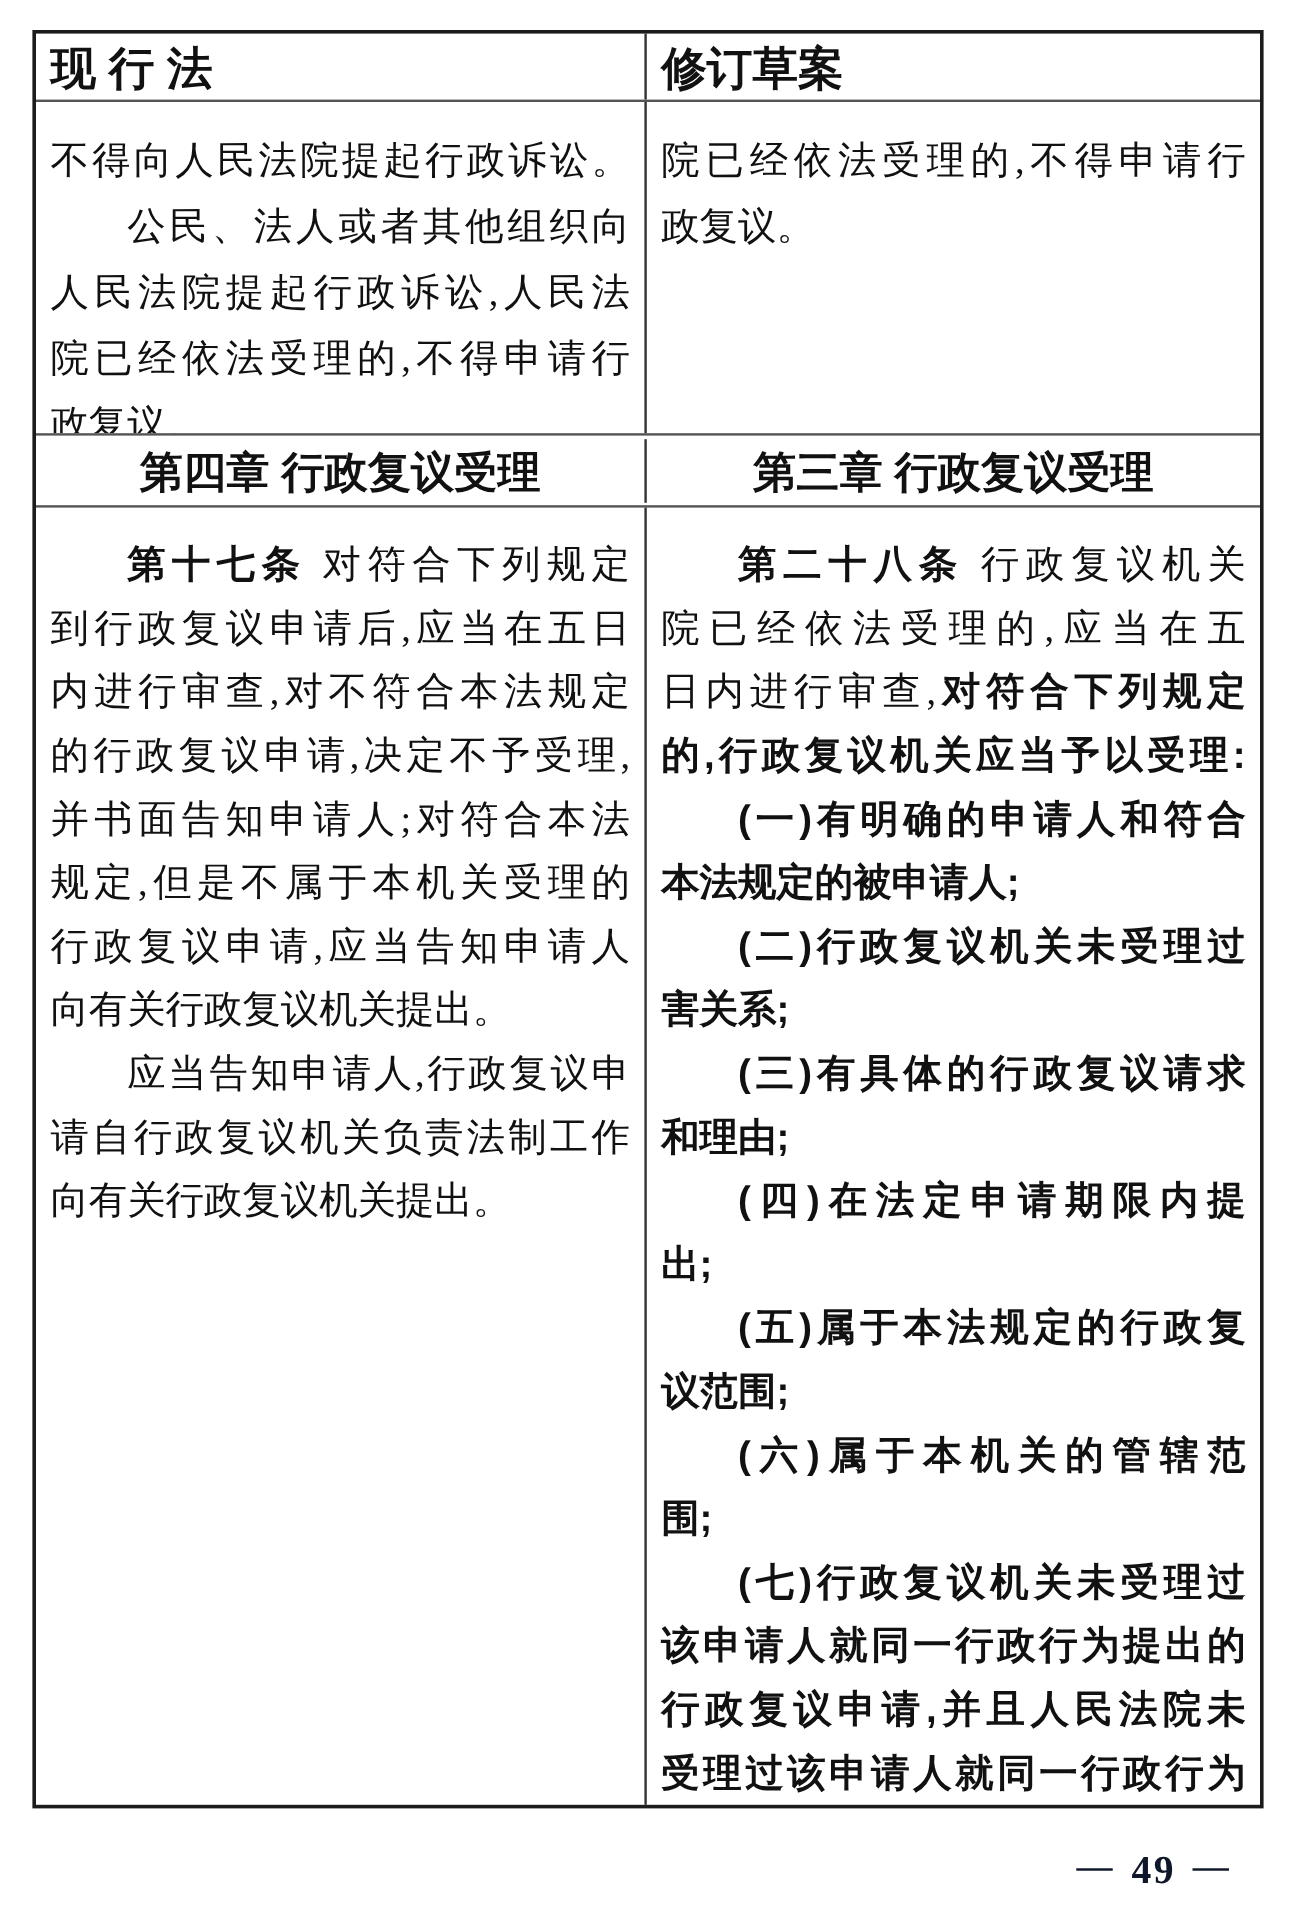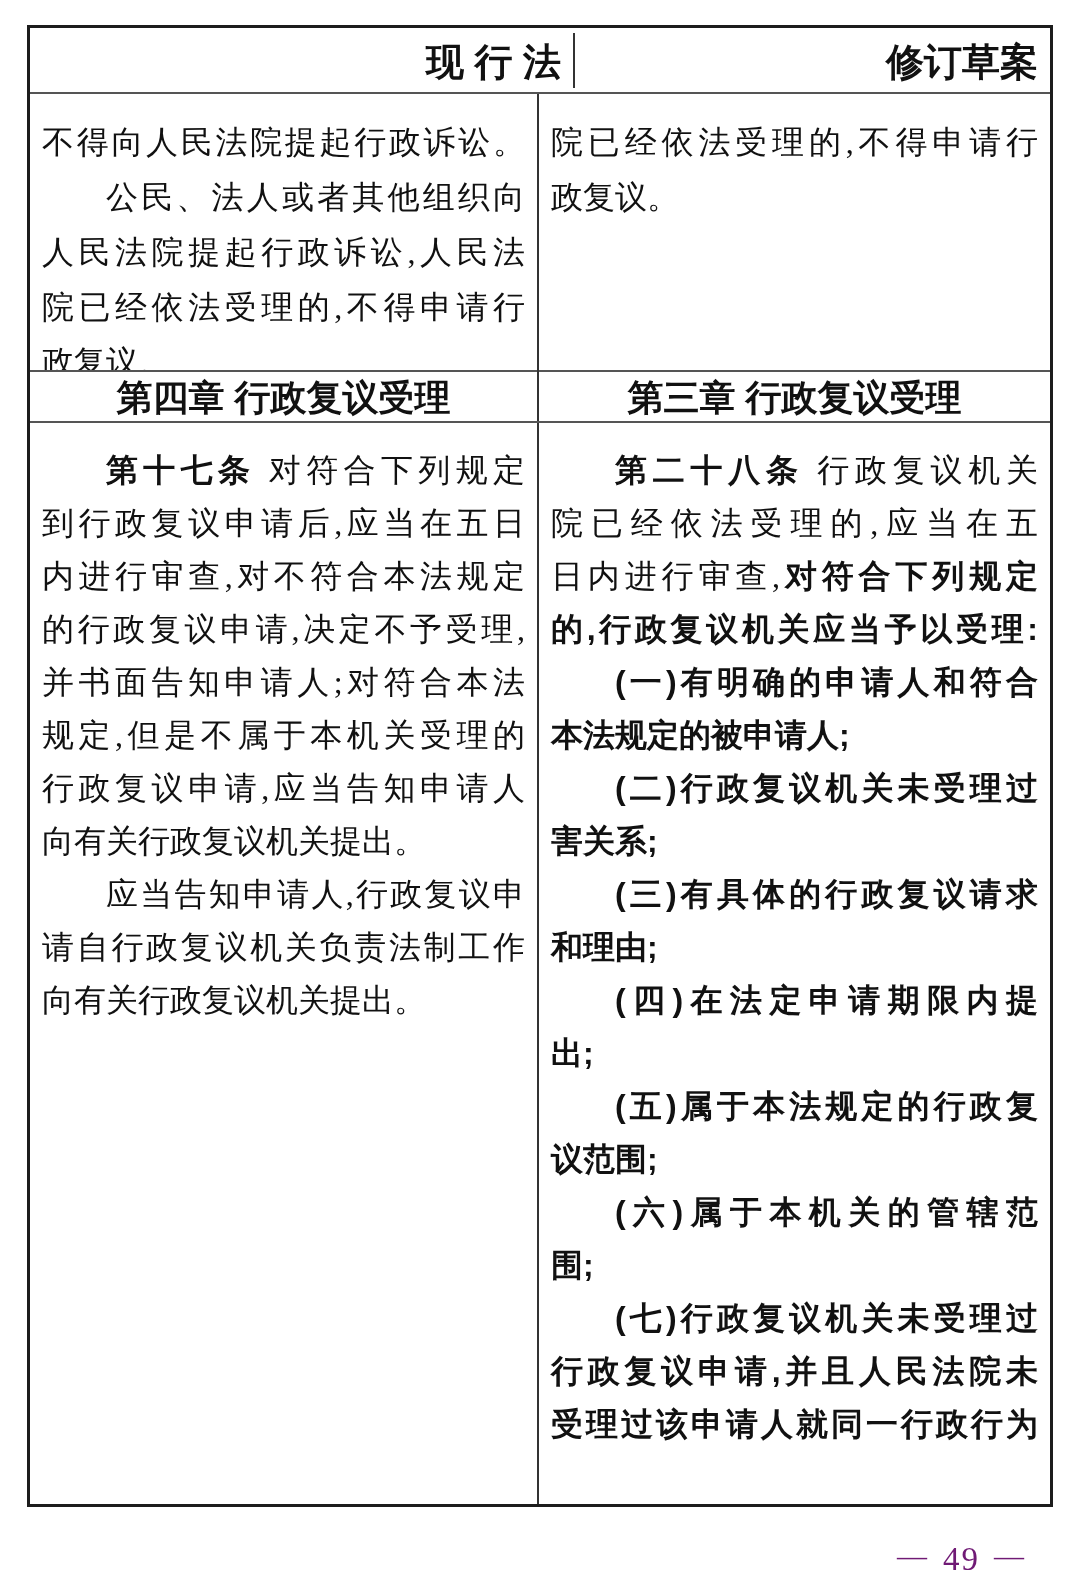--- a/index.html
+++ b/index.html
@@ -12,46 +12,47 @@
     position:absolute;left:27px;top:25px;width:1026px;height:1482px;
     border:3px solid #1c1c1c;background:#fff;
     display:flex;flex-direction:column;box-sizing:border-box;
   }
   .trow{display:flex;flex-direction:row;box-sizing:border-box;}
   .trow + .trow{border-top:2px solid #555;}
   .cell{box-sizing:border-box;padding:0 12px;overflow:hidden;}
   .cell-l{width:509px;border-right:2px solid #333;}
   .cell-r{flex:1;}
   .row-header{height:64px;align-items:center;}
-  .row-header .cell{width:509px;text-align:right;
+  .row-header .cell{width:509px;text-align:left;
     font-family:"Liberation Sans", sans-serif;font-weight:700;font-size:38px;
-    padding-top:4px;margin-left:36px;}
+    padding-top:4px;}
   .row-body1{height:278px;}
-  .row-chapter{height:51px;align-items:center;}
+  .row-chapter{height:83px;align-items:center;}
   .row-chapter .cell{text-align:center;
     font-family:"Liberation Sans", sans-serif;font-weight:700;font-size:36px;
     padding-top:4px;}
   .row-body2{flex:1;}
   .row-body1 .cell,.row-body2 .cell{padding-top:21px;}
   .line{
     font-size:32px;line-height:55px;white-space:nowrap;
     text-align:left;
   }
   .row-body2 .line{line-height:53px;}
   .line.fill{
     text-align:justify;text-align-last:justify;
     text-justify:inter-character;white-space:normal;
   }
   .line.ind{text-indent:2em;}
   .seg-reg{font-family:"Liberation Serif", serif;font-weight:400;}
   .seg-bold{font-family:"Liberation Sans", sans-serif;font-weight:700;}
   .page-footer{
     position:absolute;right:40px;bottom:18px;
-    font-size:33px;letter-spacing:2px;color:#701a75;
+    font-size:33px;letter-spacing:2px;color:#0f172a;
     font-family:"Liberation Serif", serif;
+    font-weight:bold;
   }
   .page-footer .dash{margin:0 14px;position:relative;top:-4px;font-size:30px;}
 </style>
 </head>
 <body>
 
 <div class="doc-table">
 
   <div class="trow row-header">
     <div class="cell cell-l">现 行 法</div>
@@ -102,20 +103,21 @@
         <div class="line"><span class="seg-bold">害关系;</span></div>
         <div class="line fill ind"><span class="seg-bold">(三)有具体的行政复议请求</span></div>
         <div class="line"><span class="seg-bold">和理由;</span></div>
         <div class="line fill ind"><span class="seg-bold">(四)在法定申请期限内提</span></div>
         <div class="line"><span class="seg-bold">出;</span></div>
         <div class="line fill ind"><span class="seg-bold">(五)属于本法规定的行政复</span></div>
         <div class="line"><span class="seg-bold">议范围;</span></div>
         <div class="line fill ind"><span class="seg-bold">(六)属于本机关的管辖范</span></div>
         <div class="line"><span class="seg-bold">围;</span></div>
         <div class="line fill ind"><span class="seg-bold">(七)行政复议机关未受理过</span></div>
+        <div class="line fill"><span class="seg-bold">该申请人就同一行政行为提出的</span></div>
         <div class="line fill"><span class="seg-bold">行政复议申请,并且人民法院未</span></div>
         <div class="line fill"><span class="seg-bold">受理过该申请人就同一行政行为</span></div>
       </div>
   </div>
 
 </div>
 
 <div class="page-footer">
   <span class="dash">—</span><span>49</span><span class="dash">—</span>
 </div>

